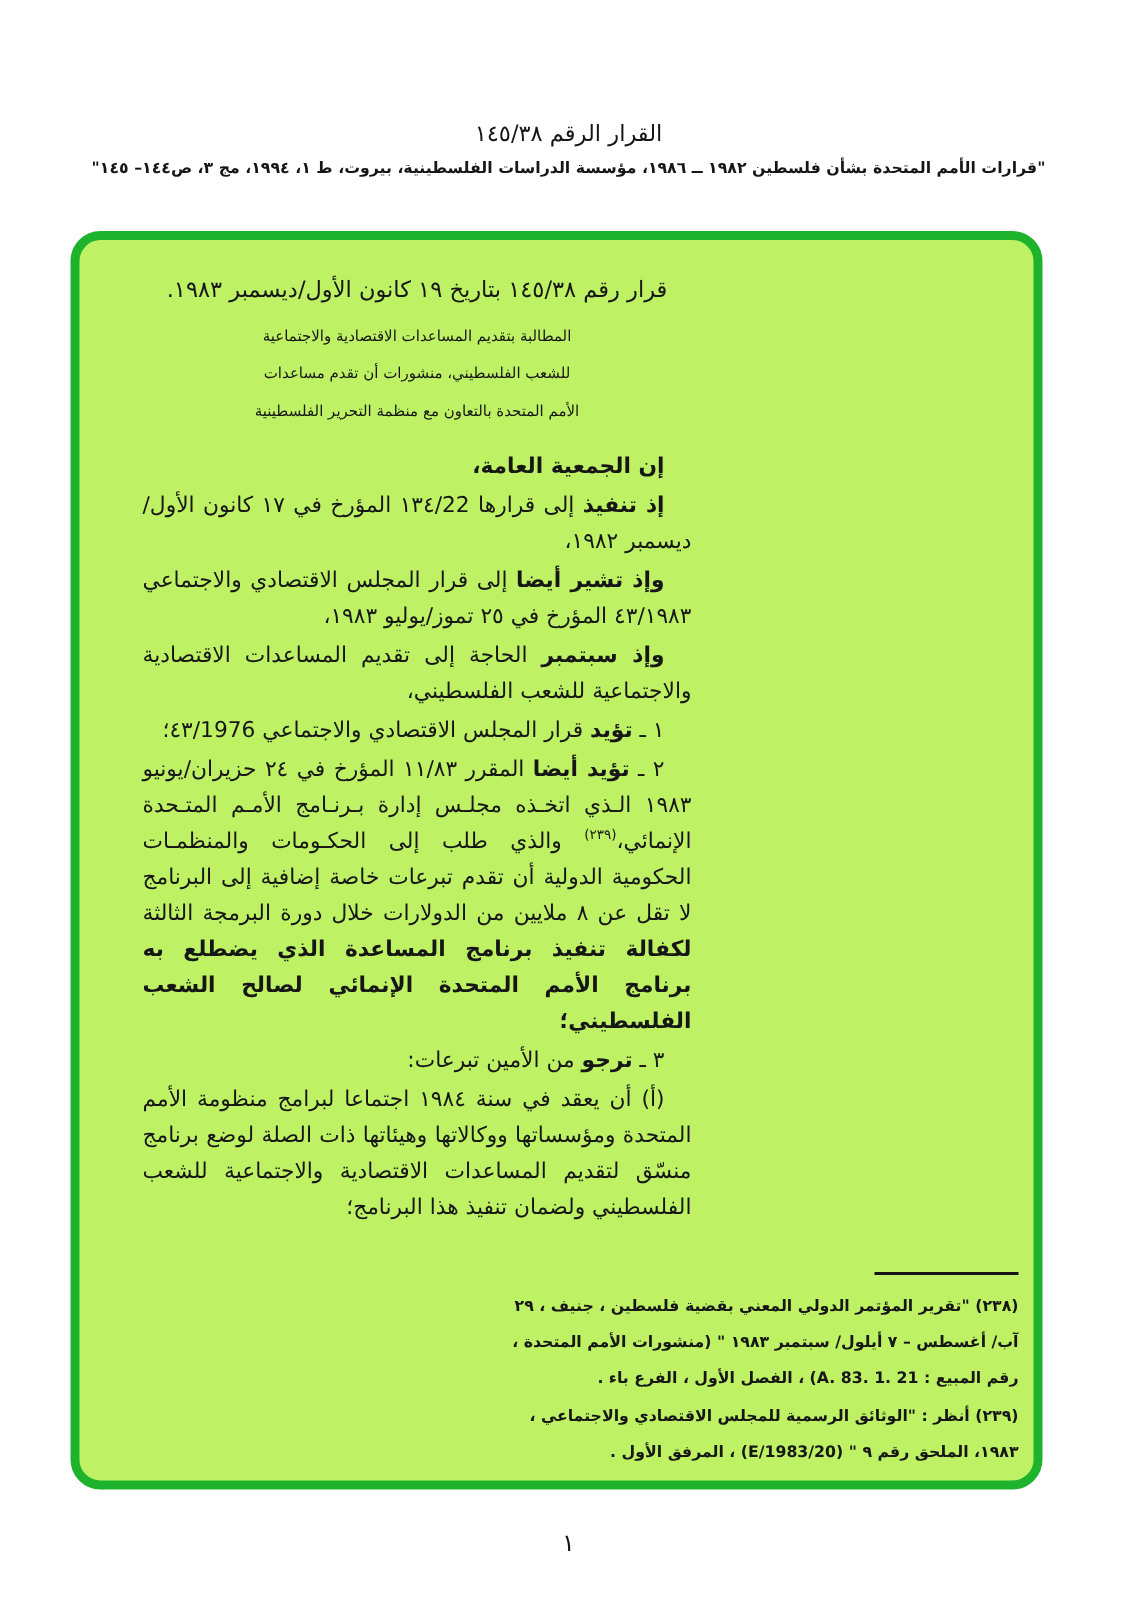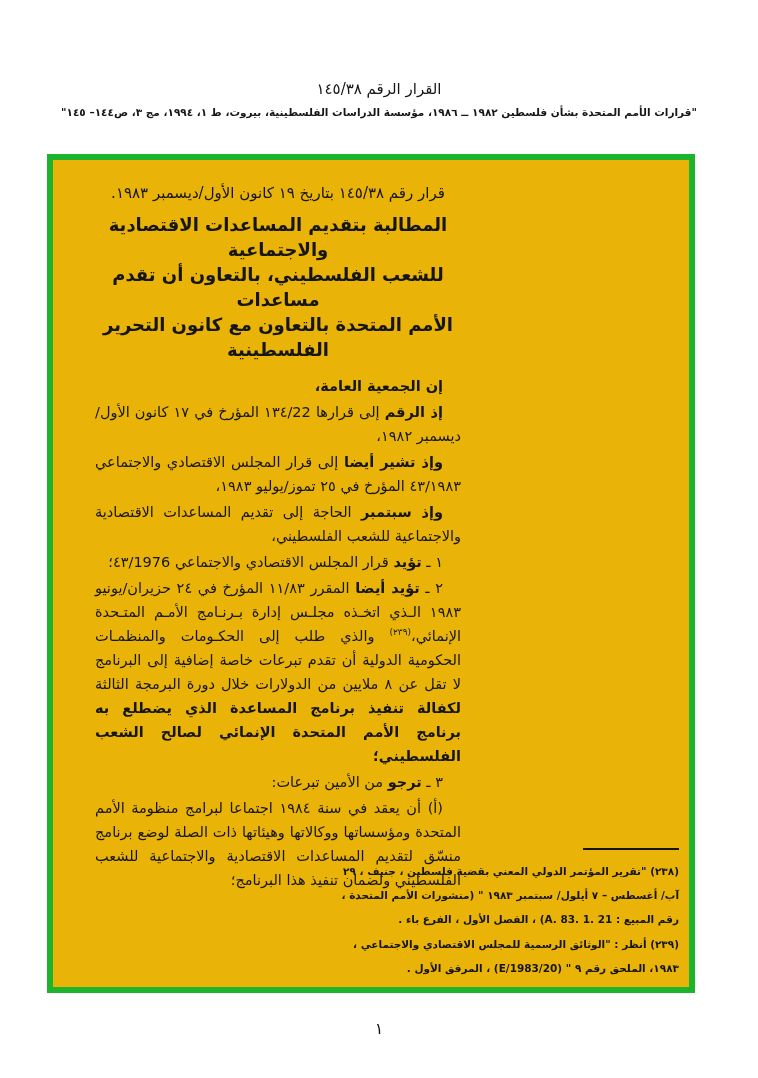--- a/index.html
+++ b/index.html
@@ -10,27 +10,27 @@
   .page { position:absolute; inset:0; }
 
   
   .doc-header { position:absolute; top:80px; left:0; width:758px; text-align:center; direction:rtl; }
   .doc-title { font-size:15px; font-weight:normal; letter-spacing:0.5px; }
   .doc-source { font-size:10.5px; font-weight:bold; margin-top:8px; white-space:nowrap; letter-spacing:0.2px; }
 
   
   .doc-frame {
     position:absolute; left:47px; top:154px; width:636px; height:827px;
-    border:6px solid #1EB32C; border-radius:0; background:#eab308;
+    border:6px solid #1EB32C; border-radius:20px; background:#bef264;
   }
 
   
   .main-col { position:absolute; top:24px; left:42px; width:366px; direction:rtl; }
   .res-date { text-align:center; font-size:15px; margin:0 0 10px 0; }
-  .res-title { text-align:center; font-weight:bold; font-size:18px; line-height:25px; margin:0 0 12px 0; }
+  .res-title { text-align:center; font-weight:normal; font-size:10px; line-height:25px; margin:0 0 12px 0; }
   .para {
     font-size:14.5px; line-height:24px; text-align:justify; text-justify:inter-word;
     text-indent:18px; margin:0 0 2px 0;
   }
   .para.opening { }
   .fn-ref { font-size:9px; vertical-align:super; line-height:0; }
 
   
   .footnotes { position:absolute; top:688px; right:10px; width:356px; direction:rtl; }
   .fn-rule { width:96px; height:2px; background:#141414; margin:0 0 9px auto; margin-right:0; }
@@ -49,27 +49,27 @@
     <div class="doc-source">"قرارات الأمم المتحدة بشأن فلسطين ١٩٨٢ ــ ١٩٨٦، مؤسسة الدراسات الفلسطينية، بيروت، ط ١، ١٩٩٤، مج ٣، ص١٤٤– ١٤٥"</div>
   </header>
 
   <section class="doc-frame">
 
     <div class="main-col">
       <p class="res-date">قرار رقم ١٤٥/٣٨ بتاريخ ١٩ كانون الأول/ديسمبر ١٩٨٣.</p>
 
       <div class="res-title">
         <div>المطالبة بتقديم المساعدات الاقتصادية والاجتماعية</div>
-        <div>للشعب الفلسطيني، بالتعاون أن تقدم مساعدات</div>
-        <div>الأمم المتحدة بالتعاون مع كانون التحرير الفلسطينية</div>
+        <div>للشعب الفلسطيني، منشورات أن تقدم مساعدات</div>
+        <div>الأمم المتحدة بالتعاون مع منظمة التحرير الفلسطينية</div>
       </div>
 
       <p class="para opening"><b>إن الجمعية العامة،</b></p>
 
-      <p class="para"><b>إذ الرقم</b><span> إلى قرارها ١٣٤/22 المؤرخ في ١٧ كانون الأول/ديسمبر ١٩٨٢،</span></p>
+      <p class="para"><b>إذ تنفيذ</b><span> إلى قرارها ١٣٤/22 المؤرخ في ١٧ كانون الأول/ديسمبر ١٩٨٢،</span></p>
 
       <p class="para"><b>وإذ تشير أيضا</b><span> إلى قرار المجلس الاقتصادي والاجتماعي ٤٣/١٩٨٣ المؤرخ في ٢٥ تموز/يوليو ١٩٨٣،</span></p>
 
 
       <p class="para"><b>وإذ سبتمبر</b><span> الحاجة إلى تقديم المساعدات الاقتصادية والاجتماعية للشعب الفلسطيني،</span></p>
 
       <p class="para"><span>١ ـ </span><b>تؤيد</b><span> قرار المجلس الاقتصادي والاجتماعي ٤٣/1976؛</span></p>
 
       <p class="para"><span>٢ ـ </span><b>تؤيد أيضا</b><span> المقرر ١١/٨٣ المؤرخ في ٢٤ حزيران/يونيو ١٩٨٣ الـذي اتخـذه مجلـس إدارة بـرنـامج الأمـم المتـحدة الإنمائي،</span><sup class="fn-ref">(٢٣٩)</sup><span> والذي طلب إلى الحكـومات والمنظمـات الحكومية الدولية أن تقدم تبرعات خاصة إضافية إلى البرنامج لا تقل عن ٨ ملايين من الدولارات خلال دورة البرمجة الثالثة </span><b>لكفالة تنفيذ برنامج المساعدة الذي يضطلع به برنامج الأمم المتحدة الإنمائي لصالح الشعب الفلسطيني؛</b></p>
 

